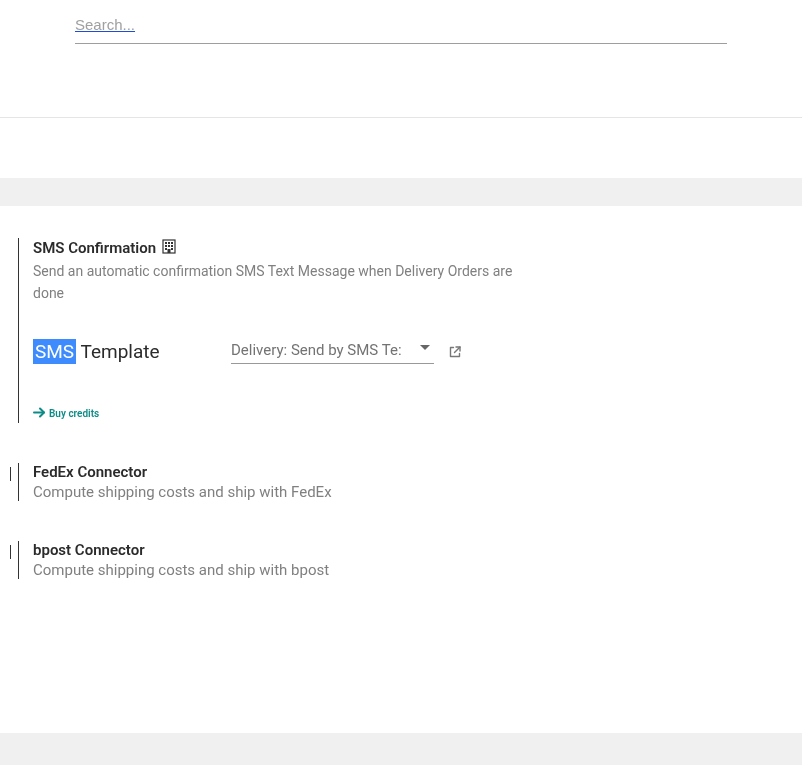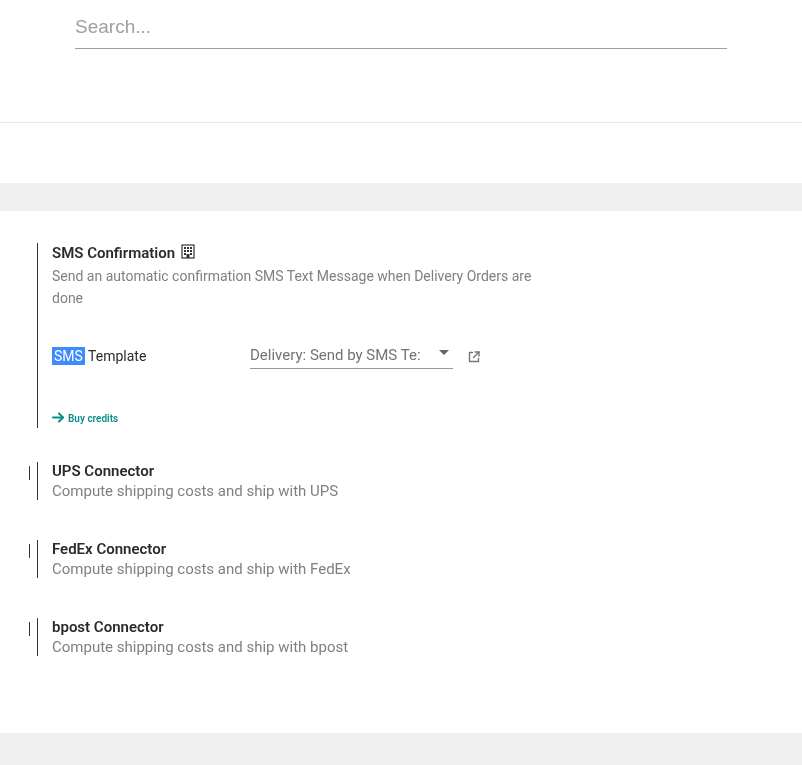--- a/index.html
+++ b/index.html
@@ -16,42 +16,43 @@
       height: 765px;
       overflow: hidden;
     }
     .search-container {
       padding: 12px 75px 0 75px;
     }
     .search-input {
       width: 100%;
       border: none;
       border-bottom: 1px solid #9e9e9e;
-      font-size: 19px;
+      font-size: 15px;
       padding: 4px 0 10px 0;
       outline: none;
       color: #1d4ed8;
+      text-decoration: underline;
     }
     .search-input::placeholder {
       color: #a0a0a0;
     }
     .divider-line {
       border-bottom: 1px solid #e5e5e5;
       margin-top: 73px;
     }
     .grey-band {
       background: #f0f0f0;
       height: 28px;
       margin-top: 60px;
     }
     .content {
       padding: 32px 0 0 0;
     }
     .setting-block {
-      padding-left: 51px;
+      padding-left: 32px;
       margin-bottom: 0;
     }
     .setting-title-row {
       display: flex;
       align-items: center;
       gap: 6px;
     }
     .setting-title {
       font-weight: 600;
       color: #2b2b2b;
@@ -67,21 +68,21 @@
       line-height: 1.6;
       max-width: 480px;
       margin-top: 2px;
     }
     .field-row {
       display: flex;
       align-items: center;
       margin-top: 34px;
     }
     .field-label {
-      font-size: 14px;
+      font-size: 19px;
       color: #2b2b2b;
       width: 198px;
     }
     .highlight {
       background: #3d8bfd;
       color: #fff;
       padding: 1px 2px;
     }
     .dropdown-field {
       border: none;
@@ -221,27 +222,20 @@
         <span class="arrow-icon">
           <svg width="13" height="13" viewBox="0 0 13 13" fill="none">
             <path d="M1 6.5 H11" stroke="#0d8c87" stroke-width="2" stroke-linecap="round"></path>
             <path d="M7 2.5 L11 6.5 L7 10.5" stroke="#0d8c87" stroke-width="2" fill="none" stroke-linecap="round" stroke-linejoin="round"></path>
           </svg>
         </span>
         <span>Buy credits</span>
       </a>
     </div>
 
-    <div class="connector-block">
-      <div class="connector-stub"></div>
-      <div class="connector-row">
-        <div class="connector-title">UPS Connector</div>
-        <div class="connector-desc">Compute shipping costs and ship with UPS</div>
-      </div>
-    </div>
 
     <div class="connector-block tight">
       <div class="connector-stub"></div>
       <div class="connector-row">
         <div class="connector-title">FedEx Connector</div>
         <div class="connector-desc">Compute shipping costs and ship with FedEx</div>
       </div>
     </div>
 
     <div class="connector-block tight">

